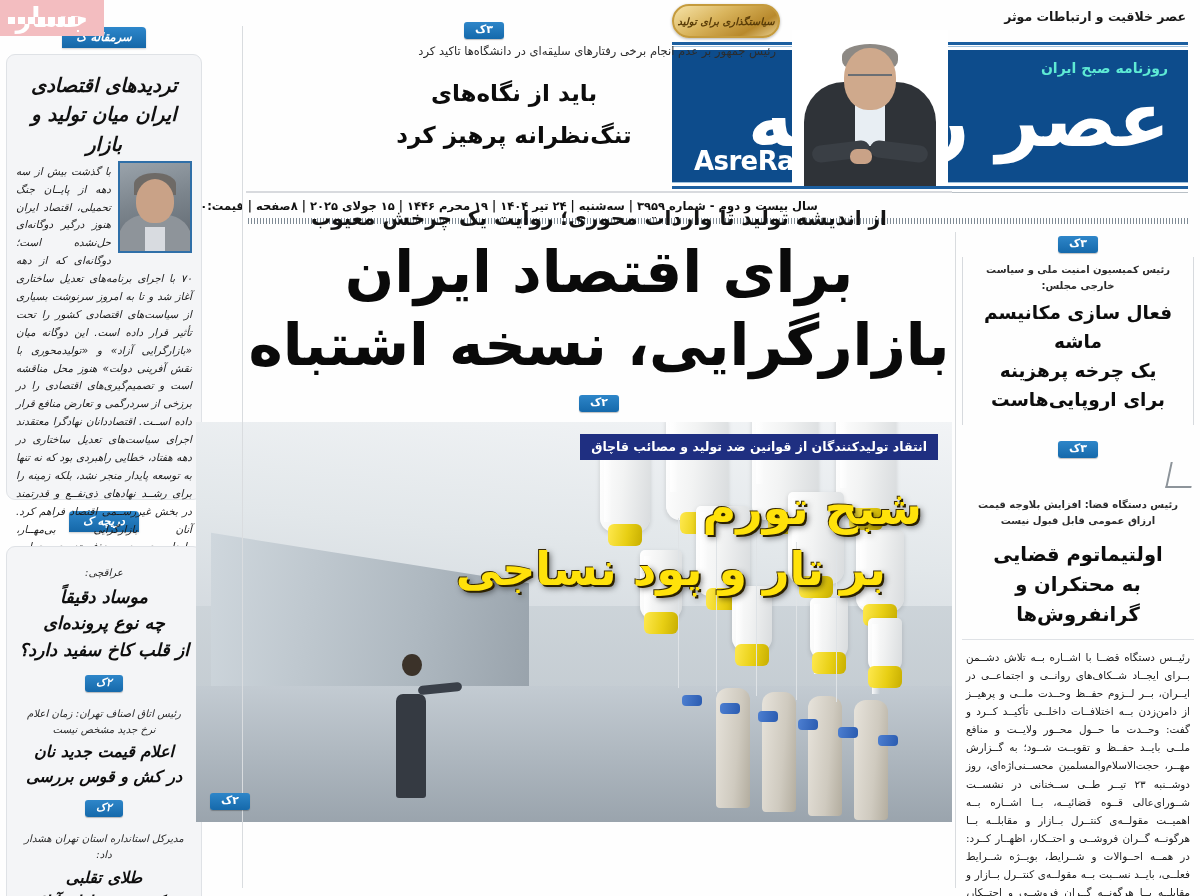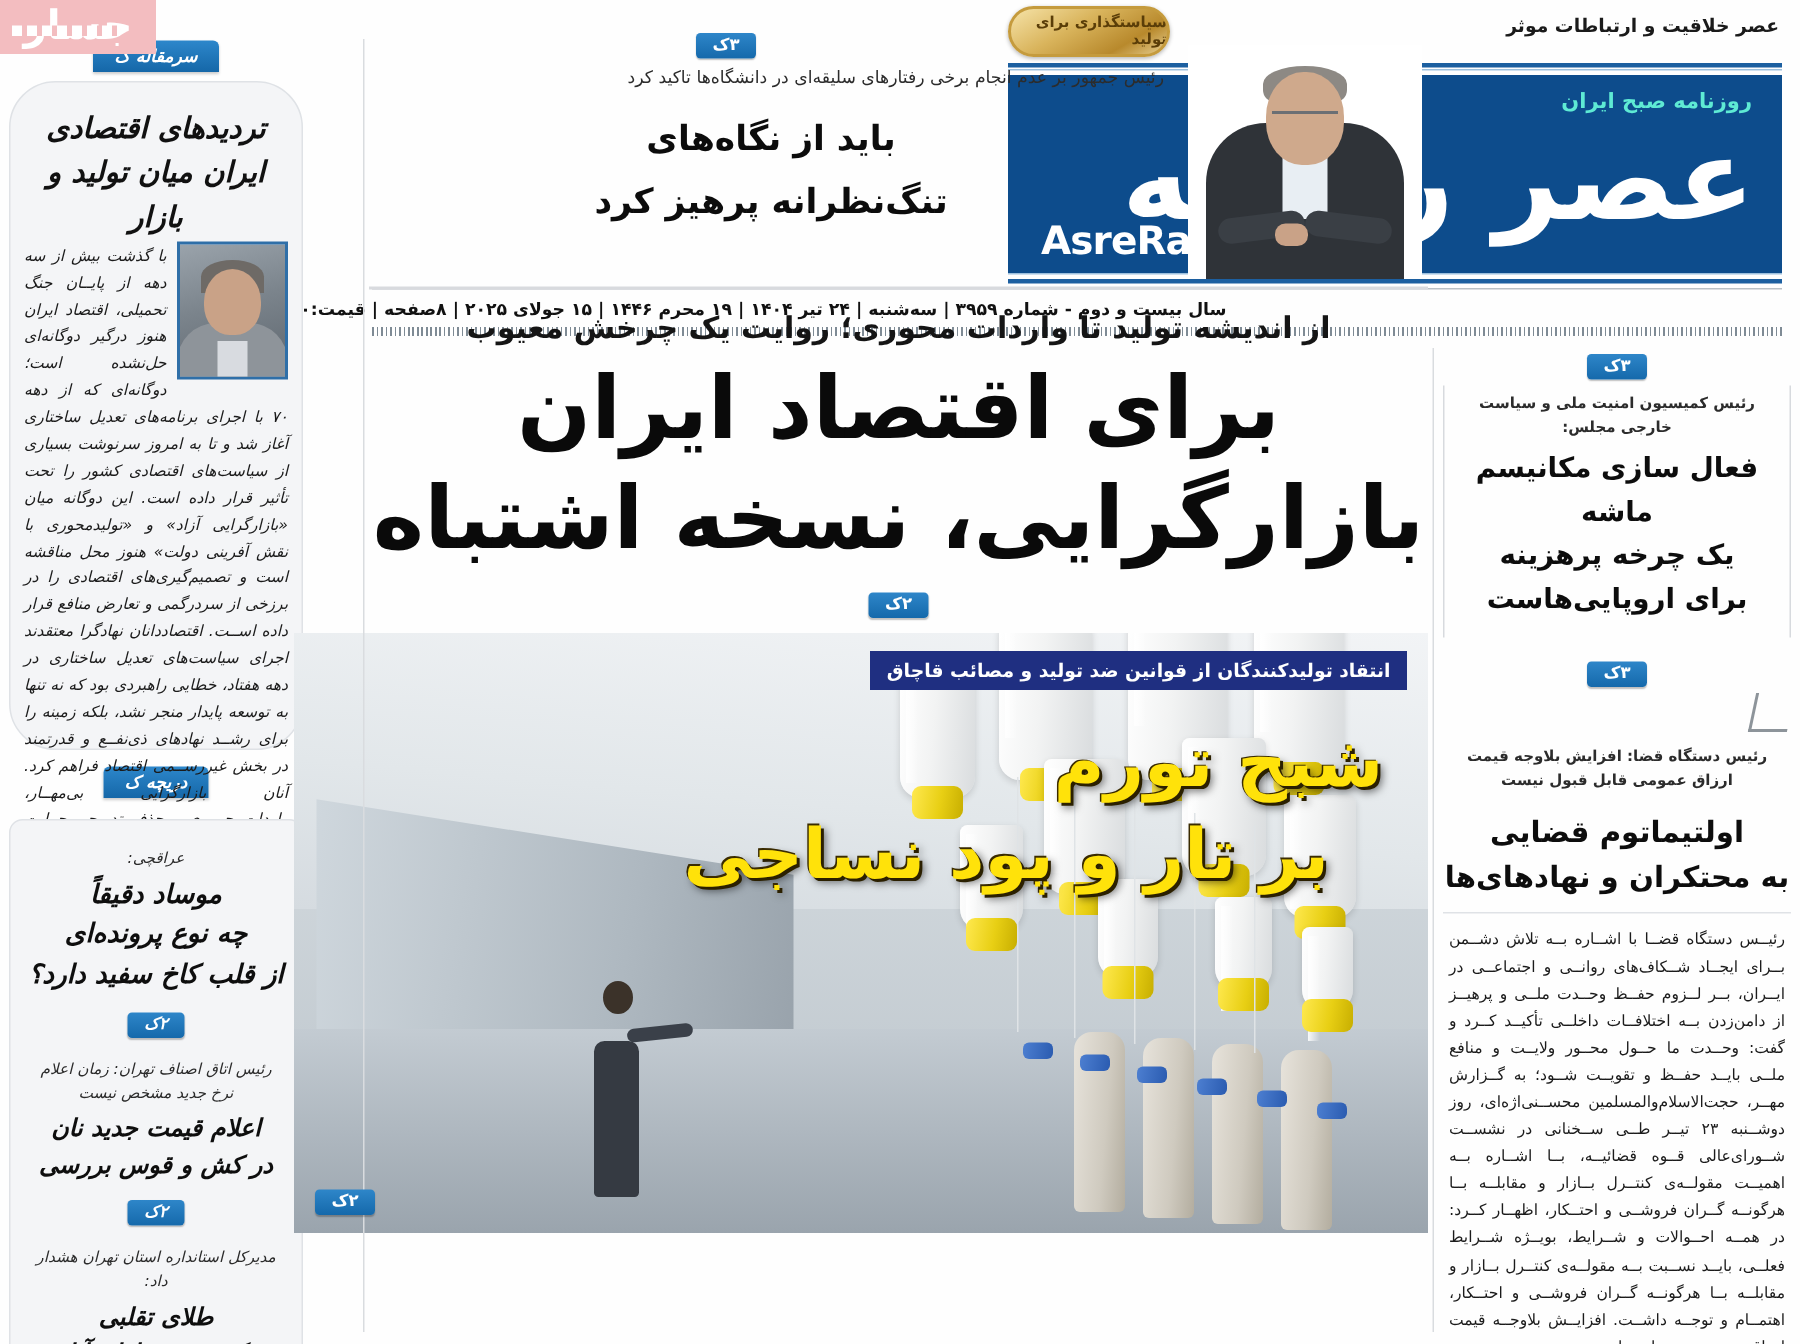--- a/index.html
+++ b/index.html
@@ -69,21 +69,21 @@
     position: absolute; left: 6px; top: 26px;
     width: 196px; height: 862px; font-style: italic;
   }
   .lbox {
     background: #f4f5f7;
     border: 1px solid #dfe2e6;
     border-radius: 9px;
     padding: 8px 9px 8px;
     position: relative;
   }
-  #editorial-box { height: 446px; margin-top: 14px; padding-top: 12px; border-radius: 31px; }
+  #editorial-box { height: 446px; margin-top: 14px; padding-top: 12px; }
   #editorial-title {
     font-size: 19.5px; font-weight: bold; color: #111;
     line-height: 1.5; text-align: center; letter-spacing: -.3px;
     padding: 4px 2px 2px;
   }
   #editorial-author {
     font-size: 10.5px; font-weight: bold; color: #1e6fb5;
     text-align: left; padding: 7px 0 3px 4px;
   }
   #editorial-photo {
@@ -308,20 +308,21 @@
     border-radius: 17px;
     background: linear-gradient(150deg,#f6e3a8 0%, #d9b45c 40%, #b8892c 75%, #e8d092 100%);
     border: 2px solid #c59b3d;
     box-shadow: 0 1px 3px rgba(0,0,0,.3);
     overflow:hidden;
   }
   #seal .sealtext {
     position:absolute; inset:0;
     color:#5a3d08; font-size:10px; font-weight:bold;
     display:flex; align-items:center; justify-content:center;
+    font-style: italic;
     letter-spacing:-.4px;
   }
   #mast-rule1 { position:absolute; left:12px; right:12px; top: 42px; height: 3px; background:#1c5fa0; }
   #mast-rule1::after{ content:""; position:absolute; left:0; right:0; top:4px; height:1px; background:#9dc0dd; }
   #mast-box {
     position:absolute; left: 12px; right: 12px; top: 50px; height: 132px;
     background: #0d4c8c;
   }
   #mast-sub {
     position:absolute; right: 20px; top: 10px;
@@ -568,21 +569,21 @@
 
     <div class="pbadge-wrap" style="margin-top:12px;">
       <span class="pbadge">۳ک</span>
     </div>
 
     <div id="corner-mark"></div>
 
     <div>
       <div class="side-kicker">رئیس دستگاه قضا: افزایش بلاوجه قیمت ارزاق عمومی قابل قبول نیست</div>
       <div class="side-title big" style="padding-top:6px;">اولتیماتوم قضایی</div>
-      <div class="side-title big">به محتکران و نهادهای‌ها</div>
+      <div class="side-title big">به محتکران و گرانفروش‌ها</div>
       <div id="side-body">رئیــس دستگاه قضــا با اشــاره بــه تلاش دشــمن بــرای ایجــاد شــکاف‌های روانــی و اجتماعــی در ایــران، بــر لــزوم حفــظ وحــدت ملــی و پرهیــز از دامن‌زدن بــه اختلافــات داخلــی تأکیــد کــرد و گفت: وحــدت ما حــول محــور ولایــت و منافع ملــی بایــد حفــظ و تقویــت شــود؛ به گــزارش مهــر، حجت‌الاسلام‌والمسلمین محســنی‌اژه‌ای، روز دوشــنبه ۲۳ تیــر طــی ســخنانی در نشســت شــورای‌عالی قــوه قضائیــه، بــا اشــاره بــه اهمیــت مقولــه‌ی کنتــرل بــازار و مقابلــه بــا هرگونــه گــران فروشــی و احتــکار، اظهــار کــرد: در همــه احــوالات و شــرایط، بویــژه شــرایط فعلــی، بایــد نســبت بــه مقولــه‌ی کنتــرل بــازار و مقابلــه بــا هرگونــه گــران فروشــی و احتــکار، اهتمــام و توجــه داشــت. افزایــش بلاوجــه قیمت ارزاق عمومــی و مایحتــاج مــردم بــه هیــچ وجــه قابــل قبــول نیســت؛ بــه طــور مثــال طــی روزهــای اخیــر قیمــت برنــج بــا رشــد غیر معمــول مواجــه بــوده اســت؛ کامــلا واضــح اســت کــه عایــدی ایــن افزایــش قیمــت بــه جیــب کشــاورزان زحمتکــش نمی‌رود و در ایــن میــان، افــراد دیگــری در حــال ســوداگری هســتند؛ فلذا مســئولان ذیربــط قضایــی مکلفانــد در ایــن خصــوص بررســی‌های لازم را بــه عمــل آورنــد و گزارشــات مربوطــه را بــرای اتخــاذ ترتیبــات مقتضــی ارائــه دهنــد.</div>
     </div>
   </div>
 
   <div class="vrule" style="left:242px; top:26px; height:862px;"></div>
   <div class="vrule" style="left:955px; top:232px; height:656px;"></div>
 
 </div>
 
 </body></html>

